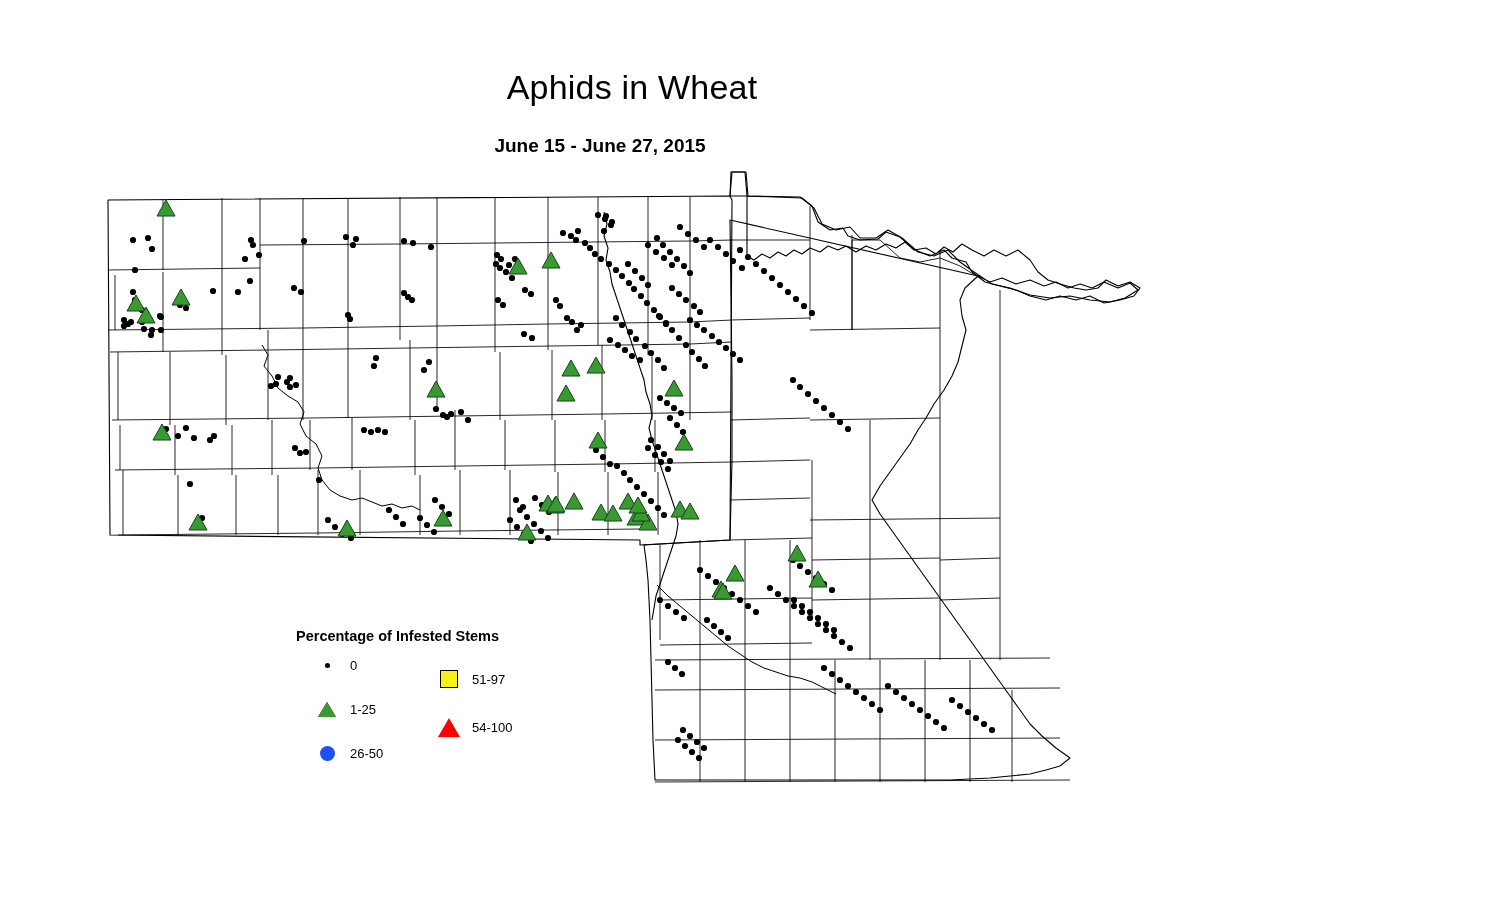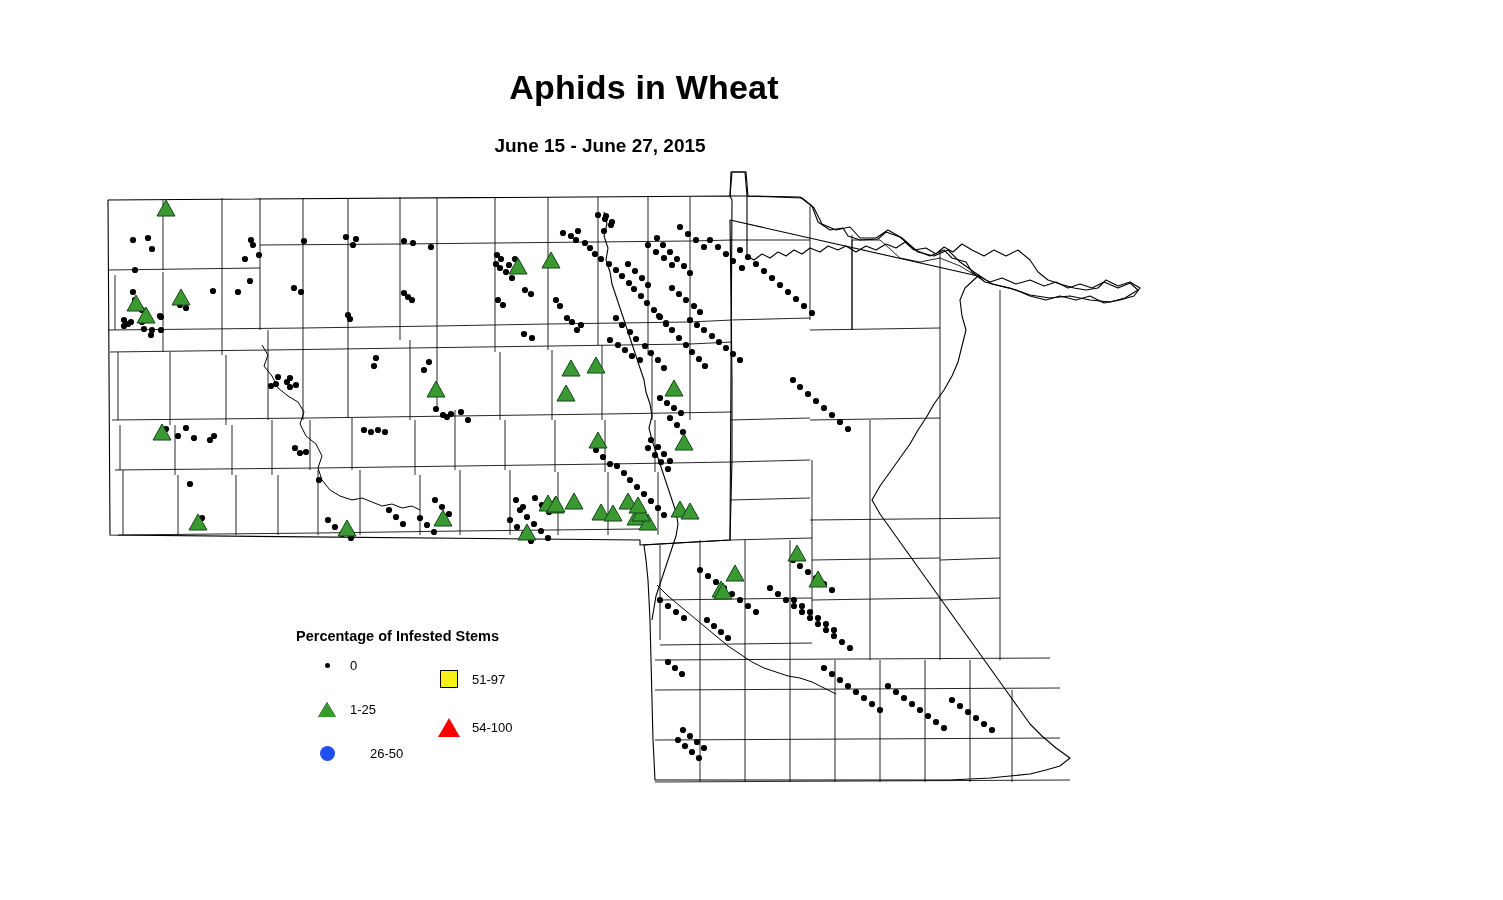--- a/index.html
+++ b/index.html
@@ -1,19 +1,19 @@
 <!DOCTYPE html>
 <html><head>
 <meta charset="utf-8">
 <style>
   html,body{margin:0;padding:0;background:#ffffff;}
   body{width:1503px;height:900px;position:relative;overflow:hidden;
        font-family:"Liberation Sans",sans-serif;color:#000;}
-  #page-title{position:absolute;left:12px;top:68px;width:1168px;text-align:center;
-       font-size:34px;font-weight:bold;letter-spacing:.2px;padding-left:48px;}
+  #page-title{position:absolute;left:0;top:68px;width:1168px;text-align:center;
+       font-size:34px;font-weight:normal;letter-spacing:.2px;padding-left:48px;}
   #page-subtitle{position:absolute;left:0;top:135px;width:1200px;text-align:center;
        font-size:19px;font-weight:bold;}
   #map-area{position:absolute;left:0;top:0;width:1503px;height:900px;}
   #map-svg{display:block;width:1503px;height:900px;}
   .legend{position:absolute;left:296px;top:608px;width:260px;height:160px;}
   .legend-title{font-size:14.5px;font-weight:bold;white-space:nowrap;margin-top:20px;}
   .legend-col{position:absolute;}
   .legend-row{position:absolute;display:flex;align-items:center;}
   .legend-swatch{width:26px;display:flex;justify-content:center;align-items:center;}
   .legend-label{font-size:13px;margin-left:10px;white-space:nowrap;}
@@ -502,21 +502,21 @@
           <span class="sw-dot"></span>
         </span>
       <span class="legend-label">0</span>
     </div>
     <div class="legend-row" style="top:44px;align-items:center;">
       <span class="legend-swatch">
           <span class="sw-tri-green"></span>
         </span>
       <span class="legend-label">1-25</span>
     </div>
-    <div class="legend-row" style="top:88px;gap:20px;">
+    <div class="legend-row" style="top:88px;">
       <span class="legend-swatch">
           <span class="sw-circle-blue"></span>
         </span>
       <span class="legend-label">26-50</span>
     </div>
   </div>
 
   <div class="legend-col" style="left:140px;top:62px;">
     <div class="legend-row" style="top:0px;">
       <span class="legend-swatch">

